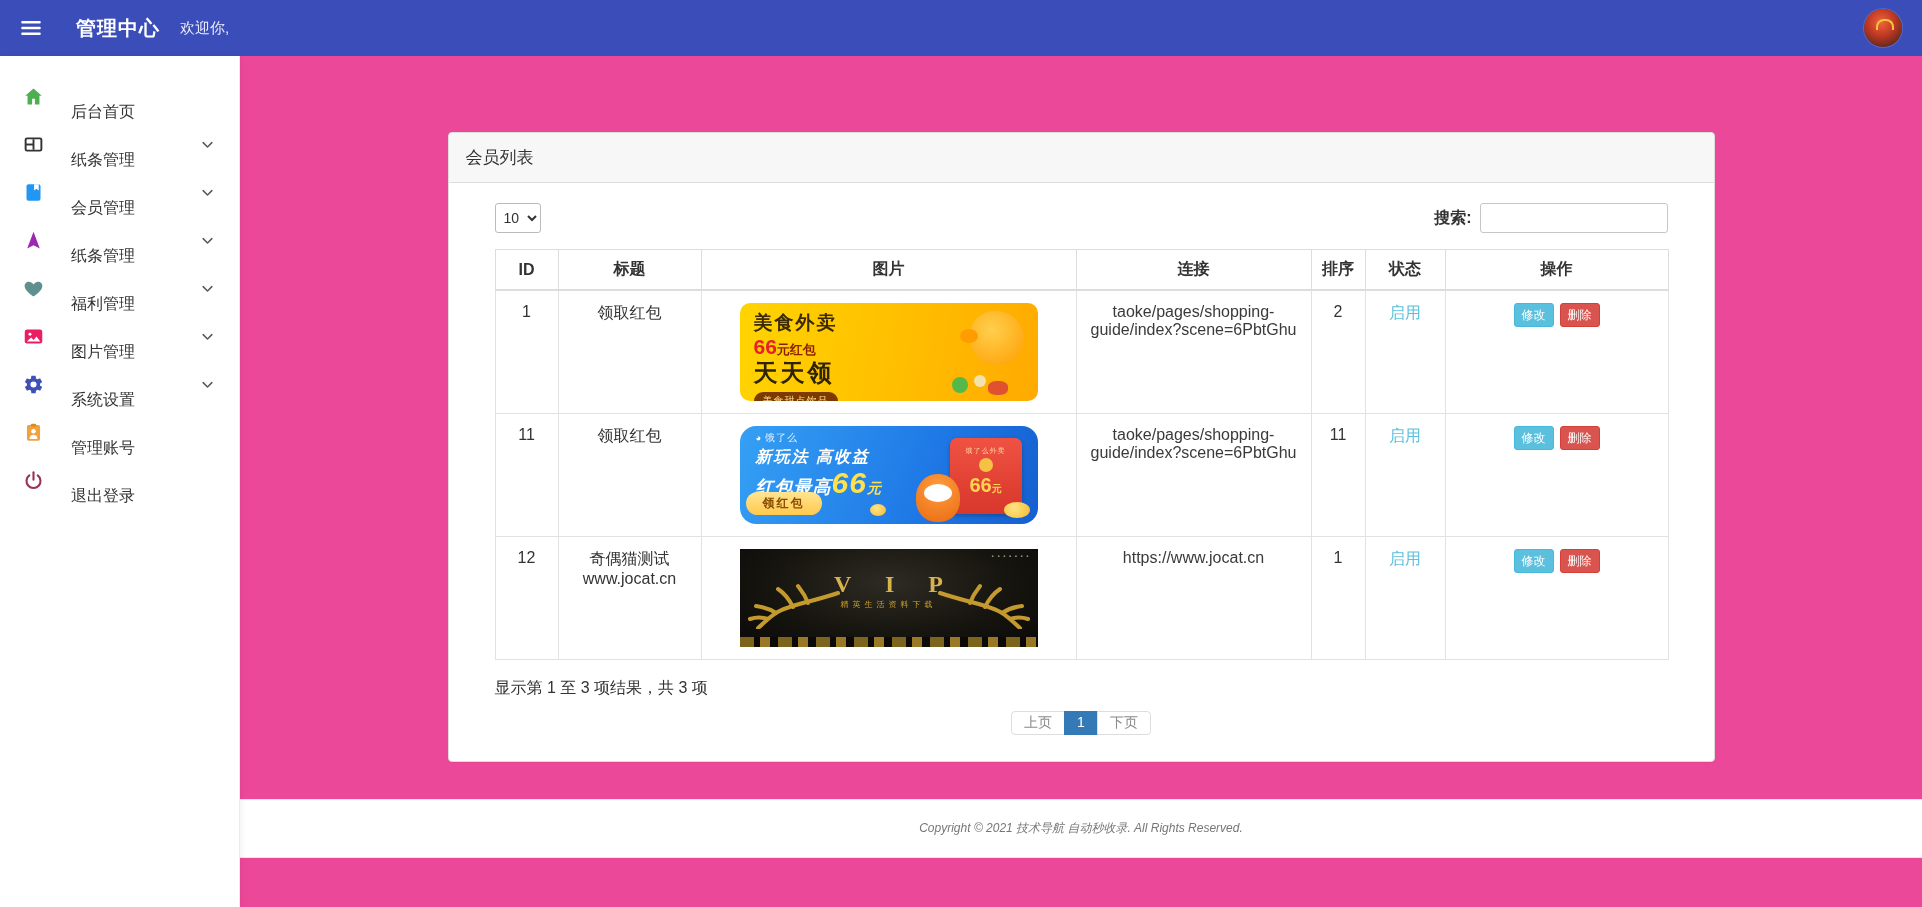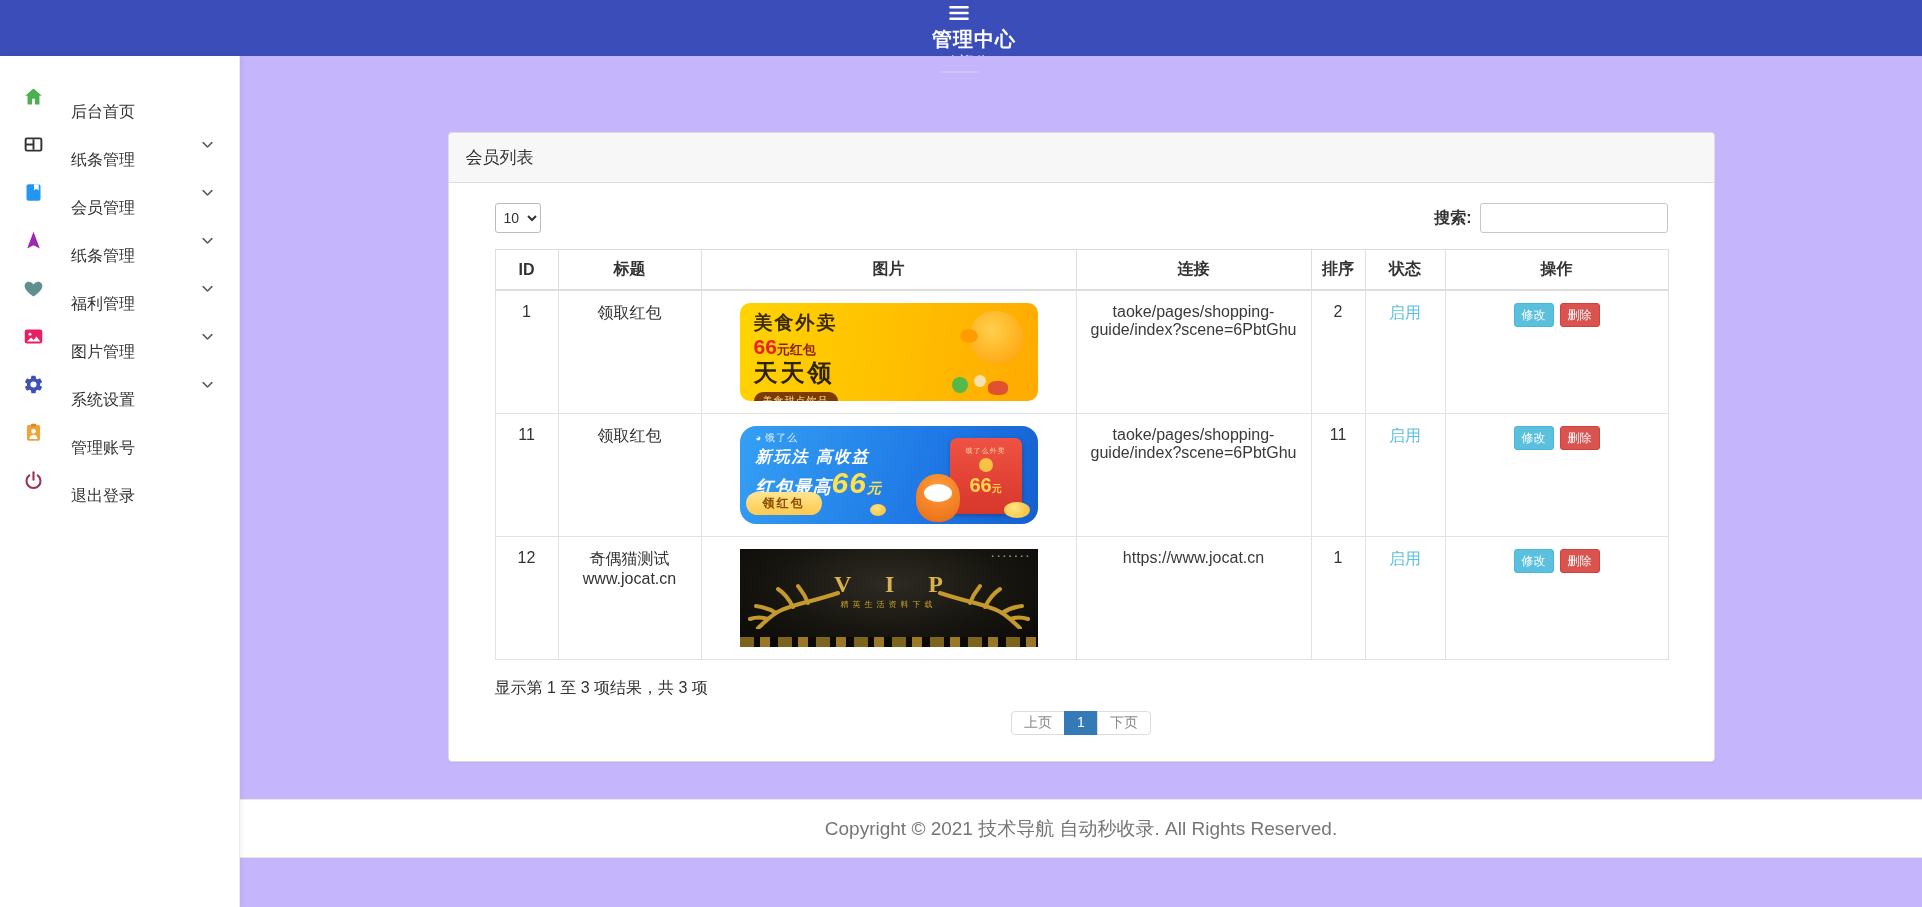--- a/index.html
+++ b/index.html
@@ -1,31 +1,31 @@
 <!DOCTYPE html>
 <html><head>
 <meta charset="utf-8">
 <style>
   * { margin:0; padding:0; box-sizing:border-box; }
   html,body { width:1922px; height:907px; }
   body { font-family:"Liberation Sans","DejaVu Sans",sans-serif; background:#fff; color:#333; overflow:hidden; }
 
   
-  .topbar { height:56px; background:#3b4db8; display:flex; align-items:center; padding:0 20px 0 16px;flex-direction:column; }
+  .topbar { height:56px; background:#3b4db8; display:flex; align-items:center; padding:0 20px 0 16px; }
   .hamburger { width:30px; height:30px; display:flex; align-items:center; justify-content:center; cursor:pointer; }
   .app-title { color:#fff; font-size:20px; font-weight:bold; margin-left:30px; letter-spacing:1px; }
   .welcome { color:#e8eaff; font-size:15px; margin-left:20px; }
   .spacer { flex:1; }
   .avatar { width:38px; height:38px; border-radius:50%; background:radial-gradient(circle at 45% 35%, #f0653a 0%, #c23a24 40%, #6e2a1c 75%, #33211c 100%); box-shadow:0 0 0 1px rgba(255,255,255,.15); position:relative; overflow:hidden; cursor:pointer; }
   .avatar::after { content:""; position:absolute; left:12px; top:10px; width:14px; height:9px; border:2.5px solid #f5c63c; border-bottom:none; border-radius:8px 8px 0 0; }
 
   
   .body-row { display:flex; height:851px; }
   .sidebar { width:240px; background:#fff; border-right:1px solid #ececec; box-shadow:2px 0 5px rgba(0,0,0,.05); padding-top:16px; z-index:2; }
-  .main { flex:1; display:flex; flex-direction:column; background:#c4b5fd; }
+  .main { flex:1; display:flex; flex-direction:column; background:#ec4899; }
 
   
   .nav-item { height:48px; display:flex; align-items:center; padding:0 24px 0 22px; font-size:16px; color:#333; cursor:pointer; position:relative; }
   .nav-icon { width:22px; height:22px; display:flex; align-items:center; justify-content:center; flex:0 0 22px; }
   .nav-label { margin-left:27px;margin-top:32px; }
   .nav-caret { position:absolute; right:24px; top:17px; }
 
   
   .content { height:743px; }
   .card { width:1267px; margin:76px auto 0; background:#fff; border:1px solid #ddd; border-radius:4px; box-shadow:0 1px 1px rgba(0,0,0,.04); }
@@ -93,21 +93,21 @@
   .table-info { font-size:16px; color:#333; margin-top:18px; }
   .pagination { display:flex; justify-content:center; margin-top:12px; }
   .page-item { font-size:14px; padding:2px 12px; border:1px solid #ddd; background:#fff; color:#8a8a8a; cursor:pointer; margin-left:-1px; }
   .page-item.first { border-radius:4px 0 0 4px; margin-left:0; }
   .page-item.last { border-radius:0 4px 4px 0; }
   .page-item.active { background:#337ab7; border-color:#337ab7; color:#fff; }
 
   
   .footer { background:#fff; border-top:1px solid #e7e7e7; }
   .footer-inner { height:58px; display:flex; align-items:center; justify-content:center; border-bottom:1px solid #e7e7e7; }
-  .copyright { font-size:19px; color:#767676; }
+  .copyright { font-size:12px; color:#767676;font-style:italic; }
 </style>
 </head>
 <body>
 
 <header class="topbar">
   <div class="hamburger">
     <svg width="26" height="26" viewBox="0 0 24 24">
         <rect x="3" y="5.5" width="18" height="2.4" rx="1" fill="#fff"></rect>
         <rect x="3" y="10.8" width="18" height="2.4" rx="1" fill="#fff"></rect>
         <rect x="3" y="16.1" width="18" height="2.4" rx="1" fill="#fff"></rect>

